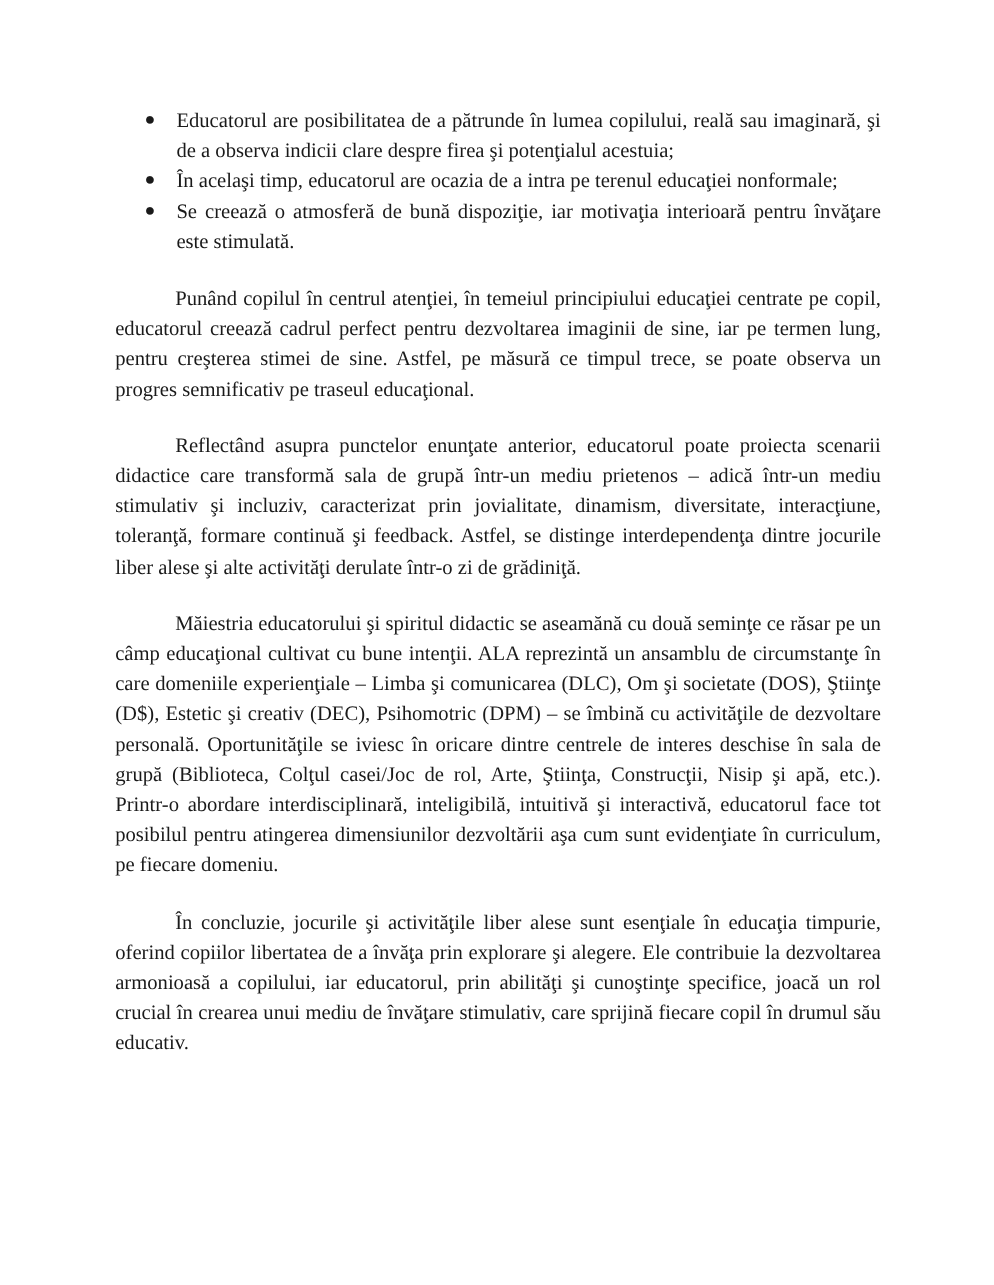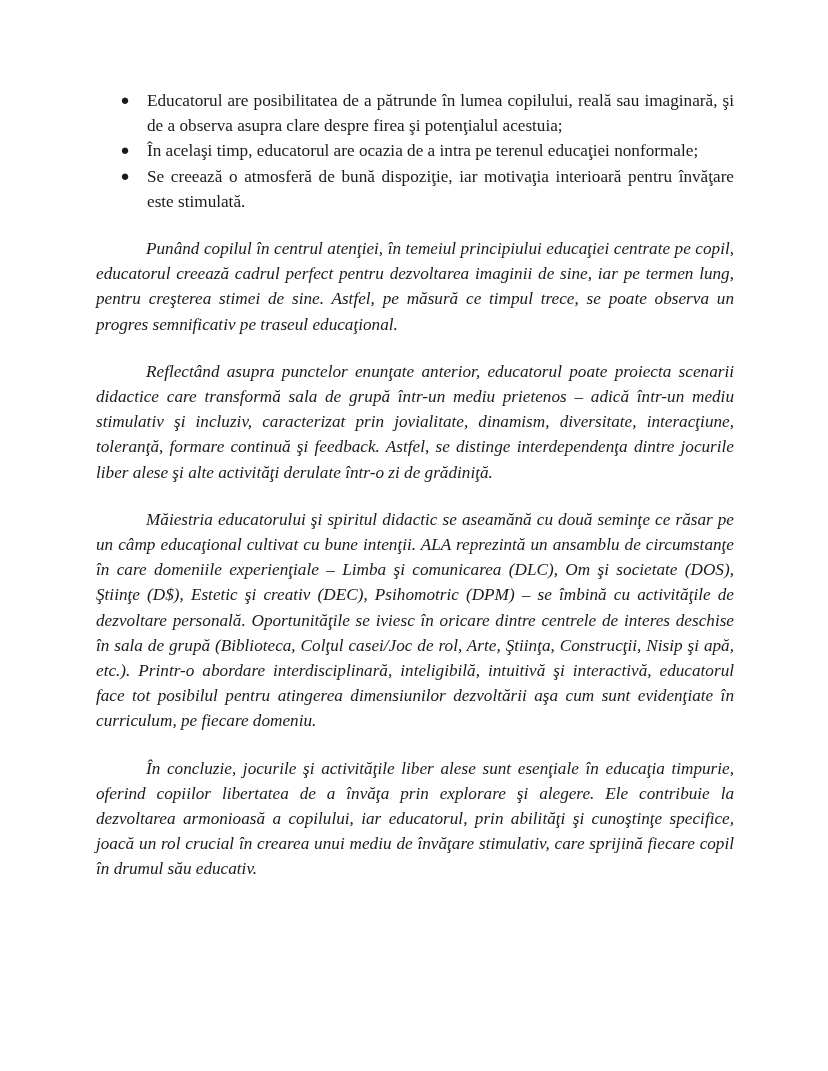--- a/index.html
+++ b/index.html
@@ -55,35 +55,34 @@
   }
   
   .para {
     font-size: 17.2px;
     line-height: 25.2px;
     text-align: justify;
     text-justify: inter-word;
     text-indent: 50px;
     margin: 0;
     hyphens: none;
-    font-style: italic;
   }
   .gap-after-list { height: 22px; }
   .gap { height: 22px; }
 </style>
 </head>
 <body>
 
 <div class="page">
   <div class="content">
 
     <ul class="bullet-list">
       <li class="bullet-item">
         <span class="marker">●</span>
-        <span class="bullet-text">Educatorul are posibilitatea de a pătrunde în lumea copilului, reală sau imaginară, şi de a observa asupra clare despre firea şi potenţialul acestuia;</span>
+        <span class="bullet-text">Educatorul are posibilitatea de a pătrunde în lumea copilului, reală sau imaginară, şi de a observa indicii clare despre firea şi potenţialul acestuia;</span>
       </li>
       <li class="bullet-item">
         <span class="marker">●</span>
         <span class="bullet-text">În acelaşi timp, educatorul are ocazia de a intra pe terenul educaţiei nonformale;</span>
       </li>
       <li class="bullet-item">
         <span class="marker">●</span>
         <span class="bullet-text">Se creează o atmosferă de bună dispoziţie, iar motivaţia interioară pentru învăţare este stimulată.</span>
       </li>
     </ul>

